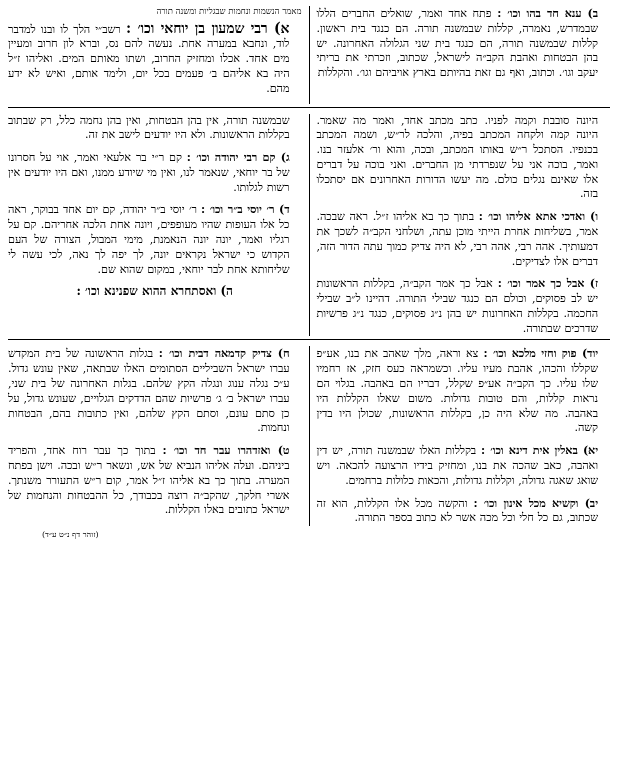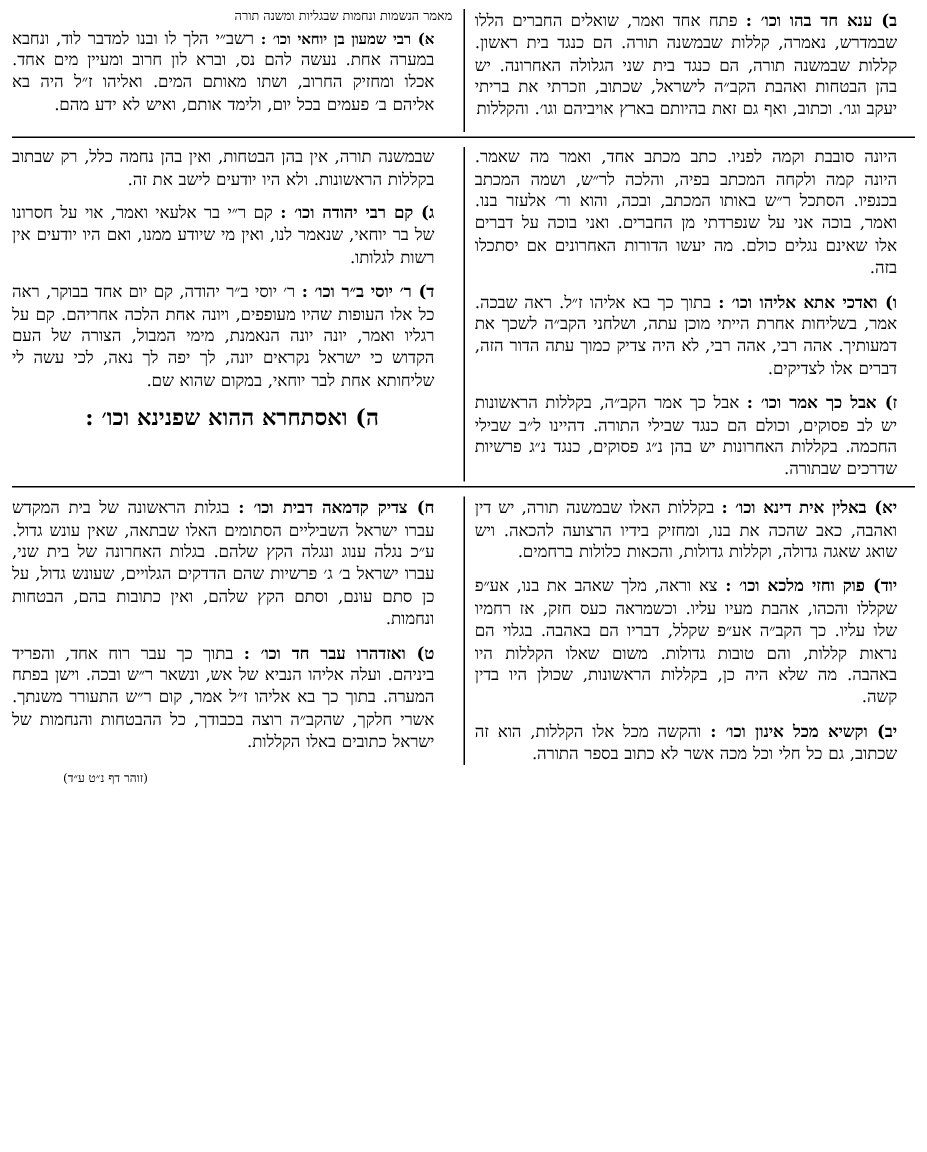--- a/index.html
+++ b/index.html
@@ -65,26 +65,26 @@
     word-spacing: 0.5px;
   }
   p.par.last {
     margin-bottom: 0;
   }
   .lbl {
     font-weight: bold;
   }
   .lbl-big {
     font-weight: bold;
-    font-size: 10px;
+    font-size: 14px;
   }
   .center-head {
     text-align: center;
     font-weight: bold;
-    font-size: 15px;
+    font-size: 12px;
     margin: 4px 0 6px 0;
     line-height: 1.3;
   }
   .footnote {
     font-size: 8px;
     text-align: left;
     margin-top: 4px;
     direction: rtl;
     padding-left: 34px;
   }
@@ -123,22 +123,22 @@
       <p class="par"><span class="lbl">ג) קם רבי יהודה וכו׳ :</span> <span>קם ר״י בר אלעאי ואמר, אוי על חסרונו של בר יוחאי, שנאמר לנו, ואין מי שיודע ממנו, ואם היו יודעים אין רשות לגלותו.</span></p>
       <p class="par"><span class="lbl">ד) ר׳ יוסי ב״ר וכו׳ :</span> <span>ר׳ יוסי ב״ר יהודה, קם יום אחד בבוקר, ראה כל אלו העופות שהיו מעופפים, ויונה אחת הלכה אחריהם. קם על רגליו ואמר, יונה יונה הנאמנת, מימי המבול, הצורה של העם הקדוש כי ישראל נקראים יונה, לך יפה לך נאה, לכי עשה לי שליחותא אחת לבר יוחאי, במקום שהוא שם.</span></p>
       <div class="center-head">ה) ואסתחרא ההוא שפנינא וכו׳ :</div>
     </div>
   </div>
 
   <div class="hrule"></div>
 
   <div class="band bandbot">
     <div class="col col-right">
+      <p class="par"><span class="lbl">יוד) פוק וחזי מלכא וכו׳ :</span> <span>צא וראה, מלך שאהב את בנו, אע״פ שקללו והכהו, אהבת מעיו עליו. וכשמראה כעס חזק, אז רחמיו שלו עליו. כך הקב״ה אע״פ שקלל, דבריו הם באהבה. בגלוי הם נראות קללות, והם טובות גדולות. משום שאלו הקללות היו באהבה. מה שלא היה כן, בקללות הראשונות, שכולן היו בדין קשה.</span></p>
       <p class="par"><span class="lbl">יא) באלין אית דינא וכו׳ :</span> <span>בקללות האלו שבמשנה תורה, יש דין ואהבה, כאב שהכה את בנו, ומחזיק בידיו הרצועה להכאה. ויש שואג שאגה גדולה, וקללות גדולות, והכאות כלולות ברחמים.</span></p>
-      <p class="par"><span class="lbl">יוד) פוק וחזי מלכא וכו׳ :</span> <span>צא וראה, מלך שאהב את בנו, אע״פ שקללו והכהו, אהבת מעיו עליו. וכשמראה כעס חזק, אז רחמיו שלו עליו. כך הקב״ה אע״פ שקלל, דבריו הם באהבה. בגלוי הם נראות קללות, והם טובות גדולות. משום שאלו הקללות היו באהבה. מה שלא היה כן, בקללות הראשונות, שכולן היו בדין קשה.</span></p>
       <p class="par last"><span class="lbl">יב) וקשיא מכל אינון וכו׳ :</span> <span>והקשה מכל אלו הקללות, הוא זה שכתוב, גם כל חלי וכל מכה אשר לא כתוב בספר התורה.</span></p>
     </div>
     <div class="vrule"></div>
     <div class="col col-left">
       <p class="par"><span class="lbl">ח) צדיק קדמאה דבית וכו׳ :</span> <span>בגלות הראשונה של בית המקדש עברו ישראל השביליים הסתומים האלו שבתאה, שאין עונש גדול. ע״כ נגלה ענוג ונגלה הקץ שלהם. בגלות האחרונה של בית שני, עברו ישראל ב׳ ג׳ פרשיות שהם הדדקים הגלויים, שעונש גדול, על כן סתם עונם, וסתם הקץ שלהם, ואין כתובות בהם, הבטחות ונחמות.</span></p>
       <p class="par last"><span class="lbl">ט) ואזדהרו עבר חד וכו׳ :</span> <span>בתוך כך עבר רוח אחד, והפריד ביניהם. ועלה אליהו הנביא של אש, ונשאר ר״ש ובכה. וישן בפתח המערה. בתוך כך בא אליהו ז״ל אמר, קום ר״ש התעורר משנתך. אשרי חלקך, שהקב״ה רוצה בכבודך, כל ההבטחות והנחמות של ישראל כתובים באלו הקללות.</span></p>
     </div>
   </div>
 
   <div class="footnote">(זוהר דף נ״ט ע״ד)</div>

